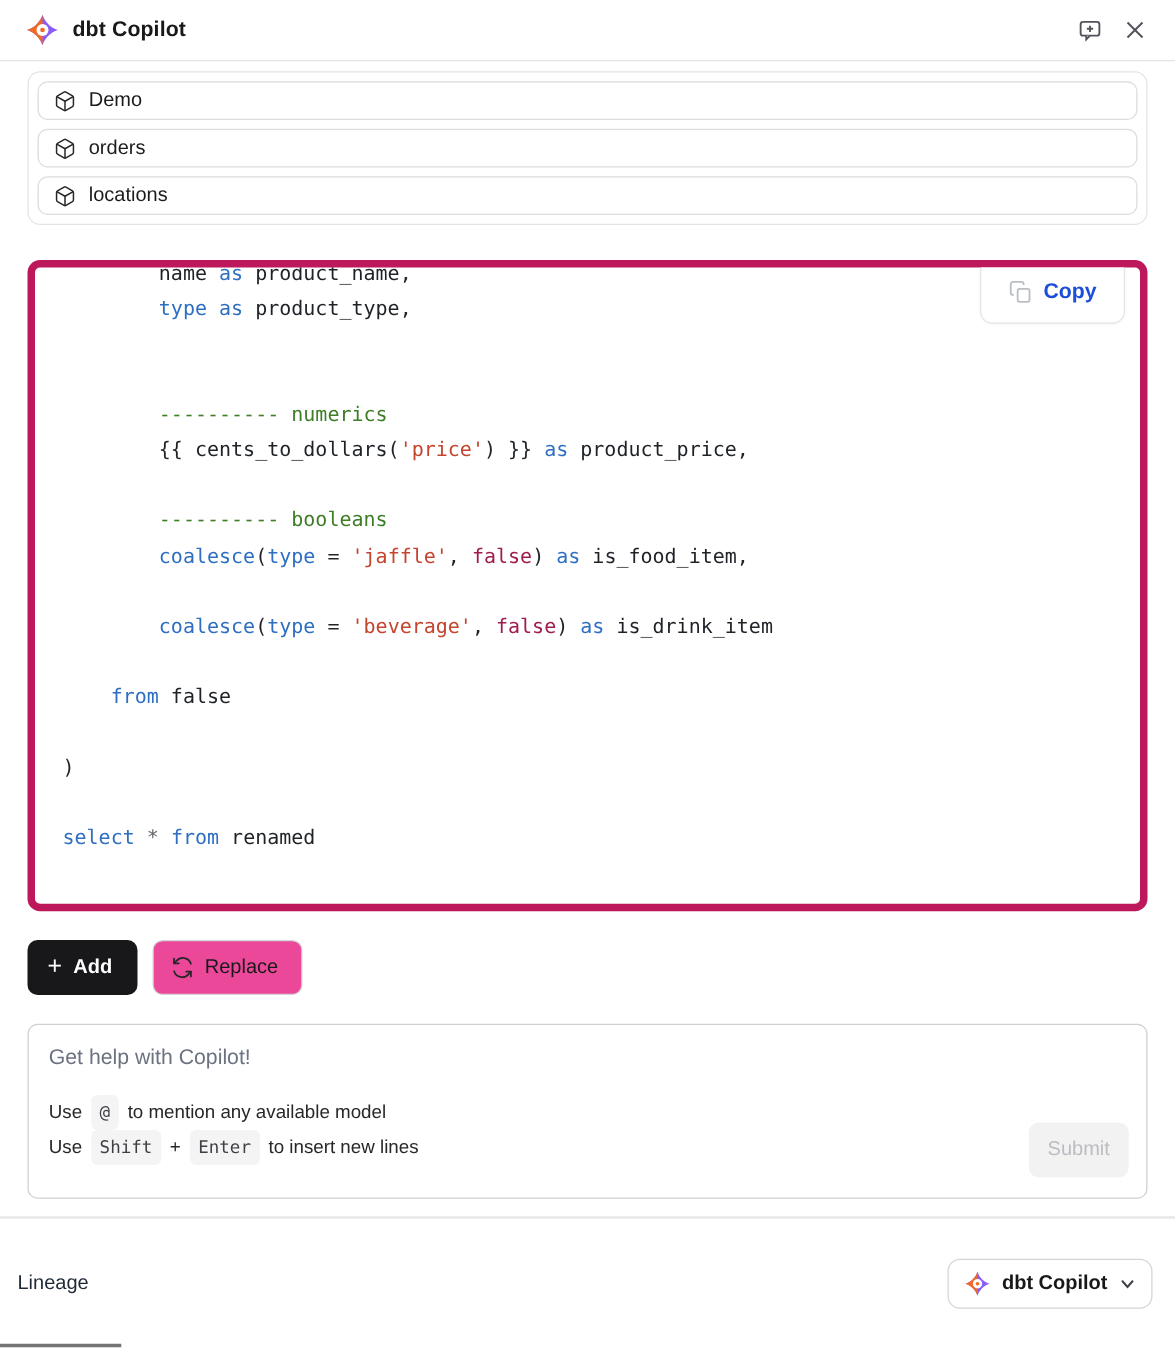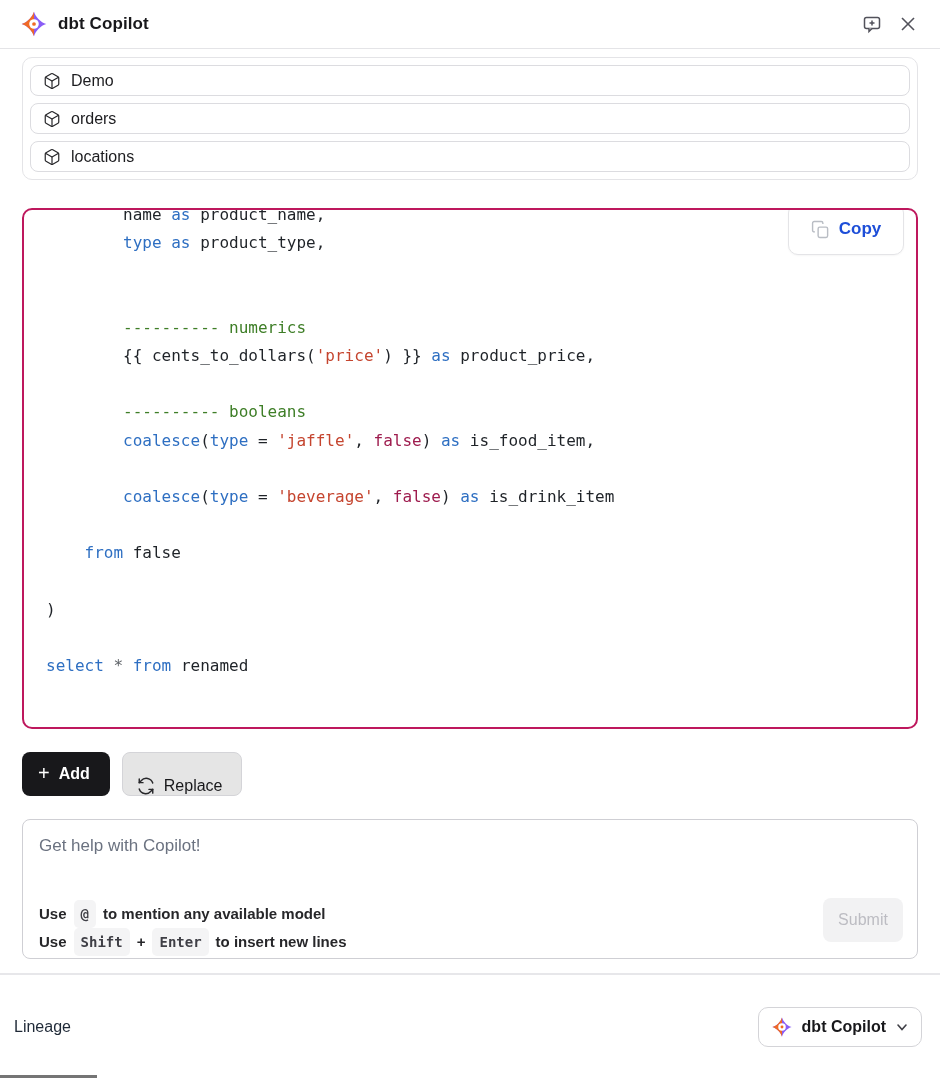--- a/index.html
+++ b/index.html
@@ -14,42 +14,42 @@
   .hdr .title { font-size:17px; font-weight:700; color:#18181b; letter-spacing:.1px; }
   .hdr .sp { flex:1; }
   .icon-btn { width:28px; height:28px; display:flex; align-items:center; justify-content:center; cursor:pointer; background:none; border:none; margin-left:8px; }
 
   
   .models { margin:8px 22px 0 22px; border:1px solid #e4e4e7; border-radius:10px; padding:7px; display:flex; flex-direction:column; gap:7px; flex:0 0 auto; }
   .chip { height:31px; border:1px solid #dcdce0; border-radius:8px; background:#fff; display:flex; align-items:center; padding:0 12px; gap:10px; }
   .chip .lbl { font-size:16px; color:#1c1c1f; }
 
   
-  .codeblock { position:relative; margin:28px 22px 0 22px; height:521px; border:2px solid #be185d; border-radius:10px; background:#fff; overflow:hidden; flex:0 0 auto; }
+  .codeblock { position:relative; margin:28px 22px 0 22px; height:521px; border:6px solid #be185d; border-radius:10px; background:#fff; overflow:hidden; flex:0 0 auto; }
   .code-scroll { margin-top:-9px; padding:0 22px 20px 22px; }
   .cl { font-family:"DejaVu Sans Mono","Liberation Mono",monospace; font-size:16px; line-height:28.2px; white-space:pre; color:#1f2328; }
   .tk-p { color:#1f2328; }
   .tk-k { color:#2e6fc2; }
   .tk-c { color:#3e7e27; }
   .tk-s { color:#c5452f; }
   .tk-b { color:#9e1c4e; }
   .tk-o { color:#5f6368; }
   .copy-btn { position:absolute; top:-7px; right:12px; width:116px; height:52px; background:#fff; border:1px solid #e4e4e7; border-radius:10px; box-shadow:0 1px 2px rgba(0,0,0,.04); display:flex; align-items:center; justify-content:center; gap:9px; cursor:pointer; }
   .copy-btn span { font-size:17px; font-weight:700; color:#1d4ed8; }
 
   
   .actions { margin:23px 22px 0 22px; display:flex; gap:12px; flex:0 0 auto; }
   .btn-add { height:44px; padding:0 20px 0 16px; background:#18181b; color:#fff; border:none; border-radius:8px; display:flex; align-items:center; gap:9px; font-size:16px; font-weight:700; cursor:pointer; }
   .btn-add .plus { font-size:20px; font-weight:400; line-height:1; margin-top:-2px; }
-  .btn-replace { height:44px; padding:0 18px 0 14px; background:#e5e5e5; color:#18181b; border:1px solid #d4d4d8; border-radius:8px; display:flex; align-items:flex-end; gap:9px; font-size:16px; font-weight:500; cursor:pointer; }
+  .btn-replace { height:44px; padding:0 18px 0 14px; background:#ec4899; color:#18181b; border:1px solid #d4d4d8; border-radius:8px; display:flex; align-items:center; gap:9px; font-size:16px; font-weight:500; cursor:pointer; }
 
   
   .promptbox { position:relative; margin:23px 22px 0 22px; height:140px; border:1px solid #cfcfd4; border-radius:8px; background:#fff; flex:0 0 auto; }
   .prompt-input { padding:16px; font-size:17px; color:#6b7280; cursor:text; }
-  .hints { position:absolute; left:16px; bottom:2px; font-size:15px; color:#27272a; line-height:26px;font-weight:bold; }
+  .hints { position:absolute; left:16px; bottom:26px; font-size:15px; color:#27272a; line-height:26px; }
   .hints .row { display:flex; align-items:center; gap:7px; }
   kbd { font-family:"DejaVu Sans Mono","Liberation Mono",monospace; font-size:14px; color:#3f3f46; background:#f4f4f5; border-radius:5px; padding:1px 7px; }
   .btn-submit { position:absolute; right:14px; bottom:16px; width:80px; height:44px; background:#f2f2f3; border:none; border-radius:8px; font-size:16px; font-weight:500; color:#bcbcc2; cursor:default; }
 
   
   .footer-divider { margin-top:14px; height:2px; background:#e7e7ea; flex:0 0 auto; }
   .ftr { position:relative; flex:1; display:flex; align-items:center; padding:0 18px 0 14px; }
   .ftr .tab { font-size:16px; color:#1f2937; }
   .ftr .tab-underline { position:absolute; left:0; bottom:0; width:97px; height:3px; background:#757575; }
   .ftr .sp { flex:1; }

